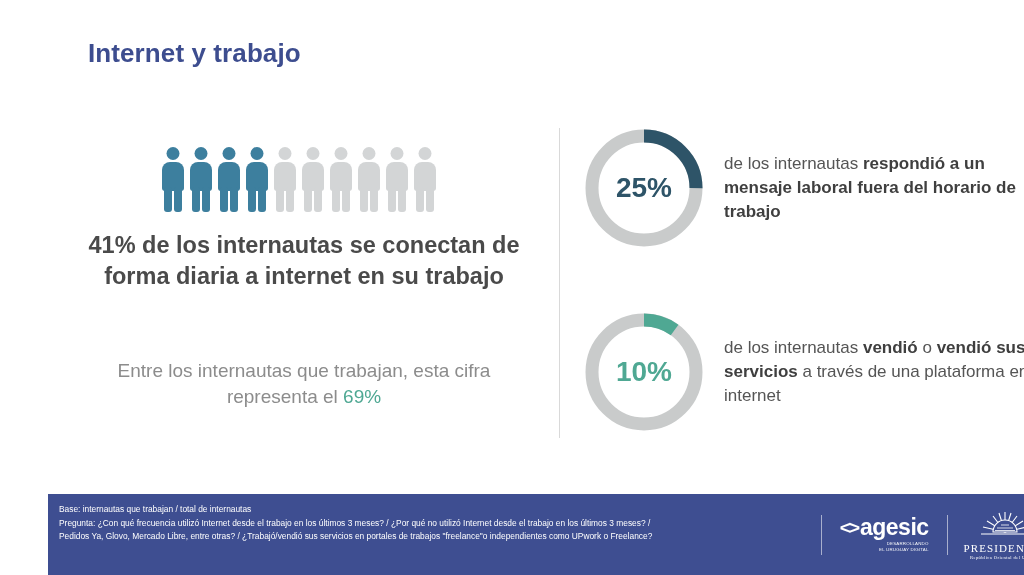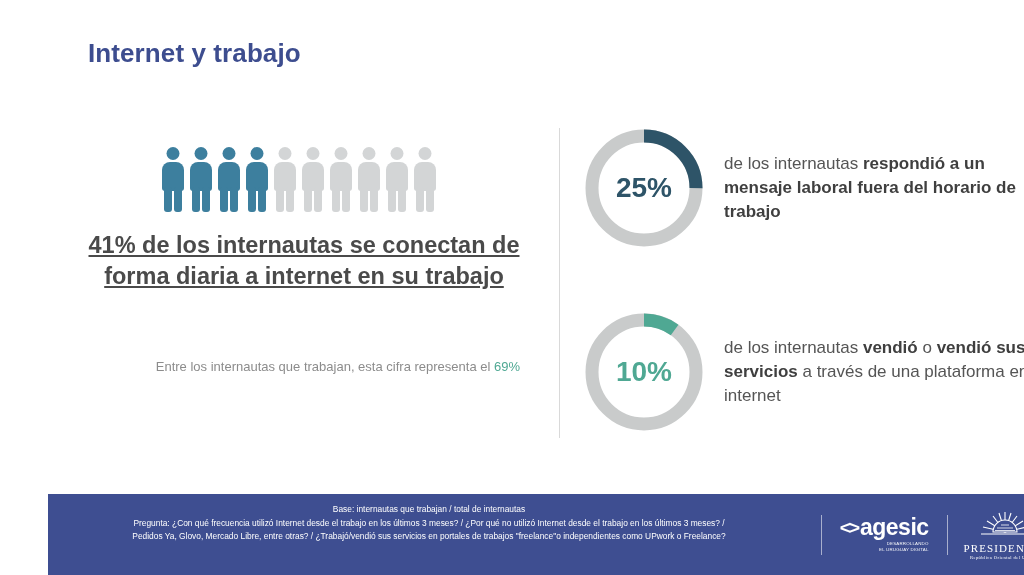--- a/index.html
+++ b/index.html
@@ -88,30 +88,29 @@
   .left-headline {
     position: absolute;
     left: 20px;
     top: 110px;
     width: 472px;
     text-align: center;
     font-size: 23.5px;
     font-weight: bold;
     color: #4a4a4a;
     line-height: 1.32;
-    text-decoration: underline;
   }
 
   .left-subline {
     position: absolute;
     left: 40px;
     top: 238px;
     width: 432px;
-    text-align: right;
-    font-size: 13px;
+    text-align: center;
+    font-size: 19px;
     color: #8c8c8c;
     line-height: 1.38;
   }
   .left-subline .hl {
     color: #4fa893;
     font-weight: normal;
   }
 
   
   .vdivider {
@@ -172,21 +171,21 @@
   .footer-notes {
     position: absolute;
     left: 11px;
     top: 9px;
     width: 740px;
     color: #ffffff;
     font-size: 8.4px;
     line-height: 1.63;
     font-family: "Liberation Sans", sans-serif;
   }
-  .footer-notes div { white-space: nowrap; text-align: center; }
+  .footer-notes div { white-space: nowrap; }
 
   .footer-logos {
     position: absolute;
     right: 0px;
     top: 0px;
     height: 81px;
     width: 260px;
     display: flex;
     align-items: center;
     justify-content: center;

